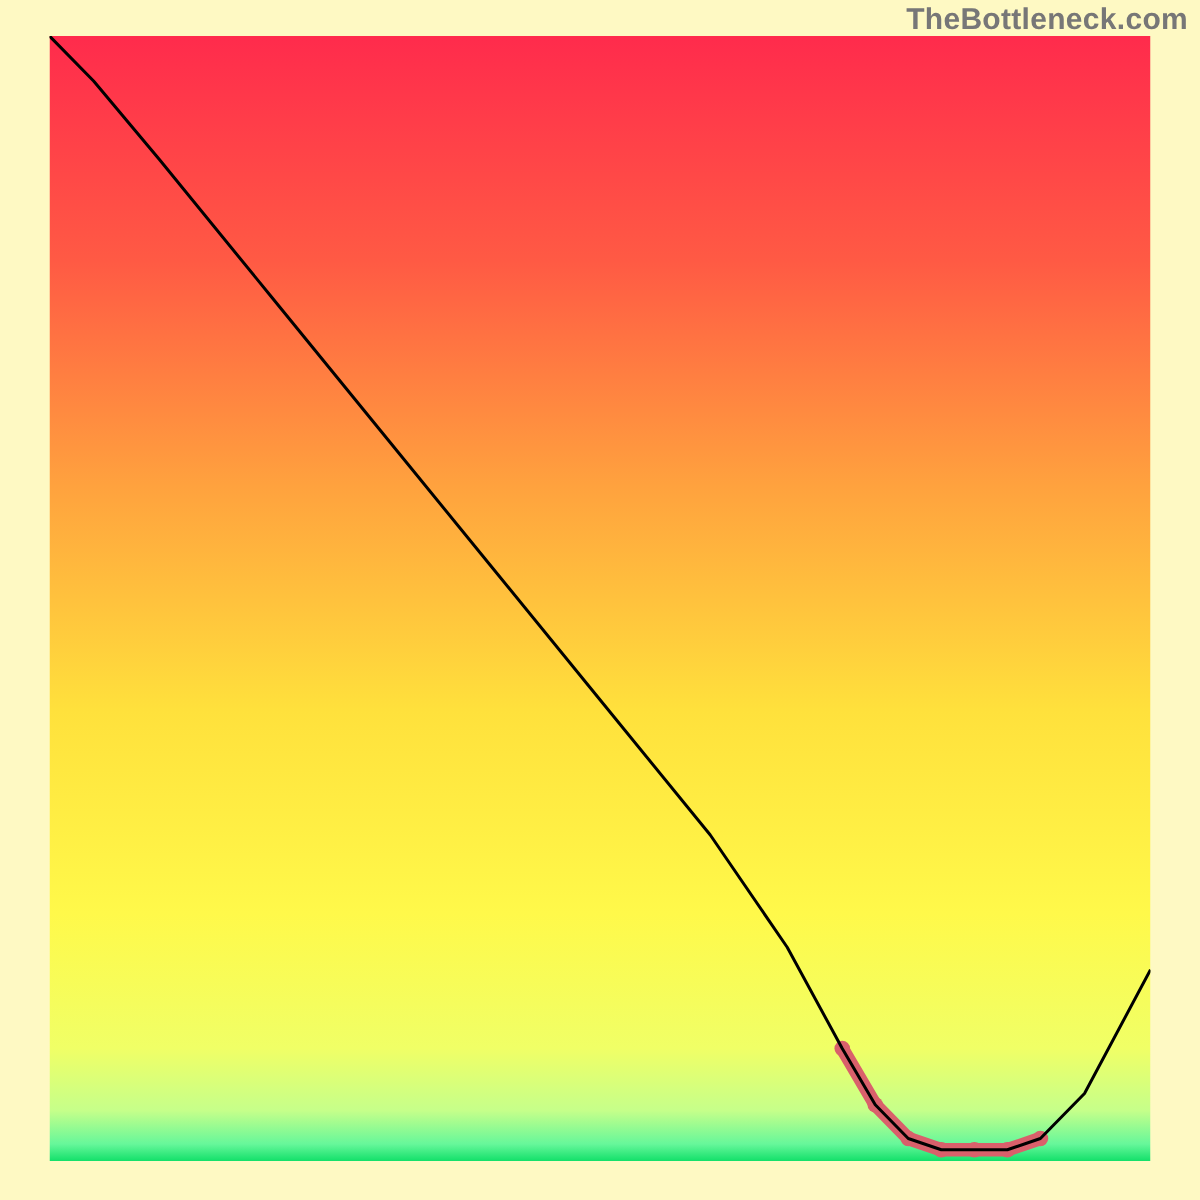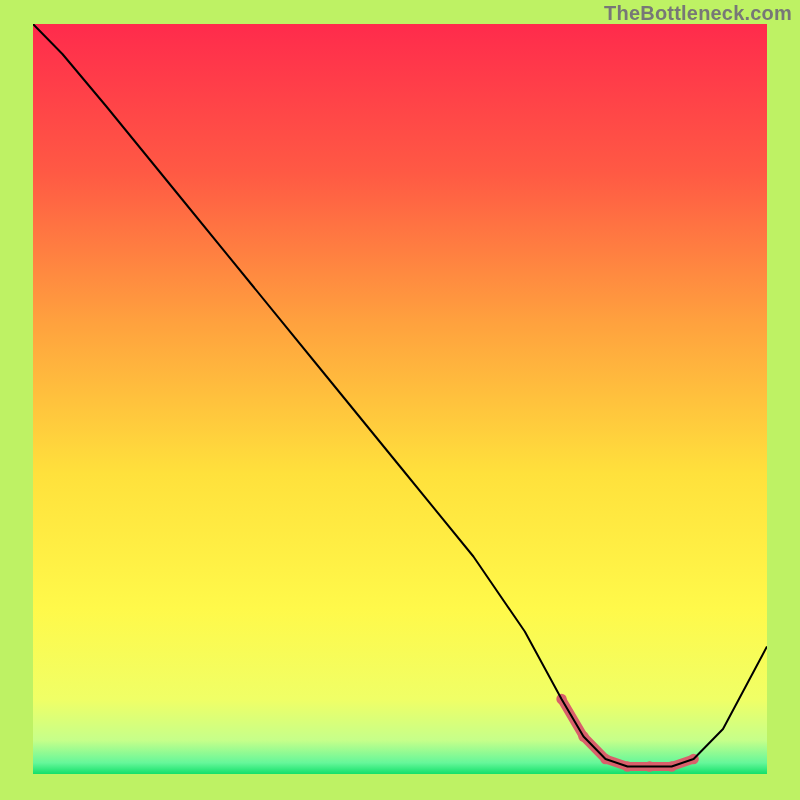--- a/index.html
+++ b/index.html
@@ -8,21 +8,21 @@
     width: 800px;
     height: 800px;
     background: #000;
     overflow: hidden;
     font-family: Arial, Helvetica, sans-serif;
   }
   .frame {
     position: relative;
     width: 800px;
     height: 800px;
-    background: #bef264;
+    background: #fef9c3;
   }
   .watermark {
     position: absolute;
     top: 2px;
     right: 8px;
     color: #777;
     font-size: 20px;
     font-weight: bold;
     letter-spacing: 0.2px;
     z-index: 5;

